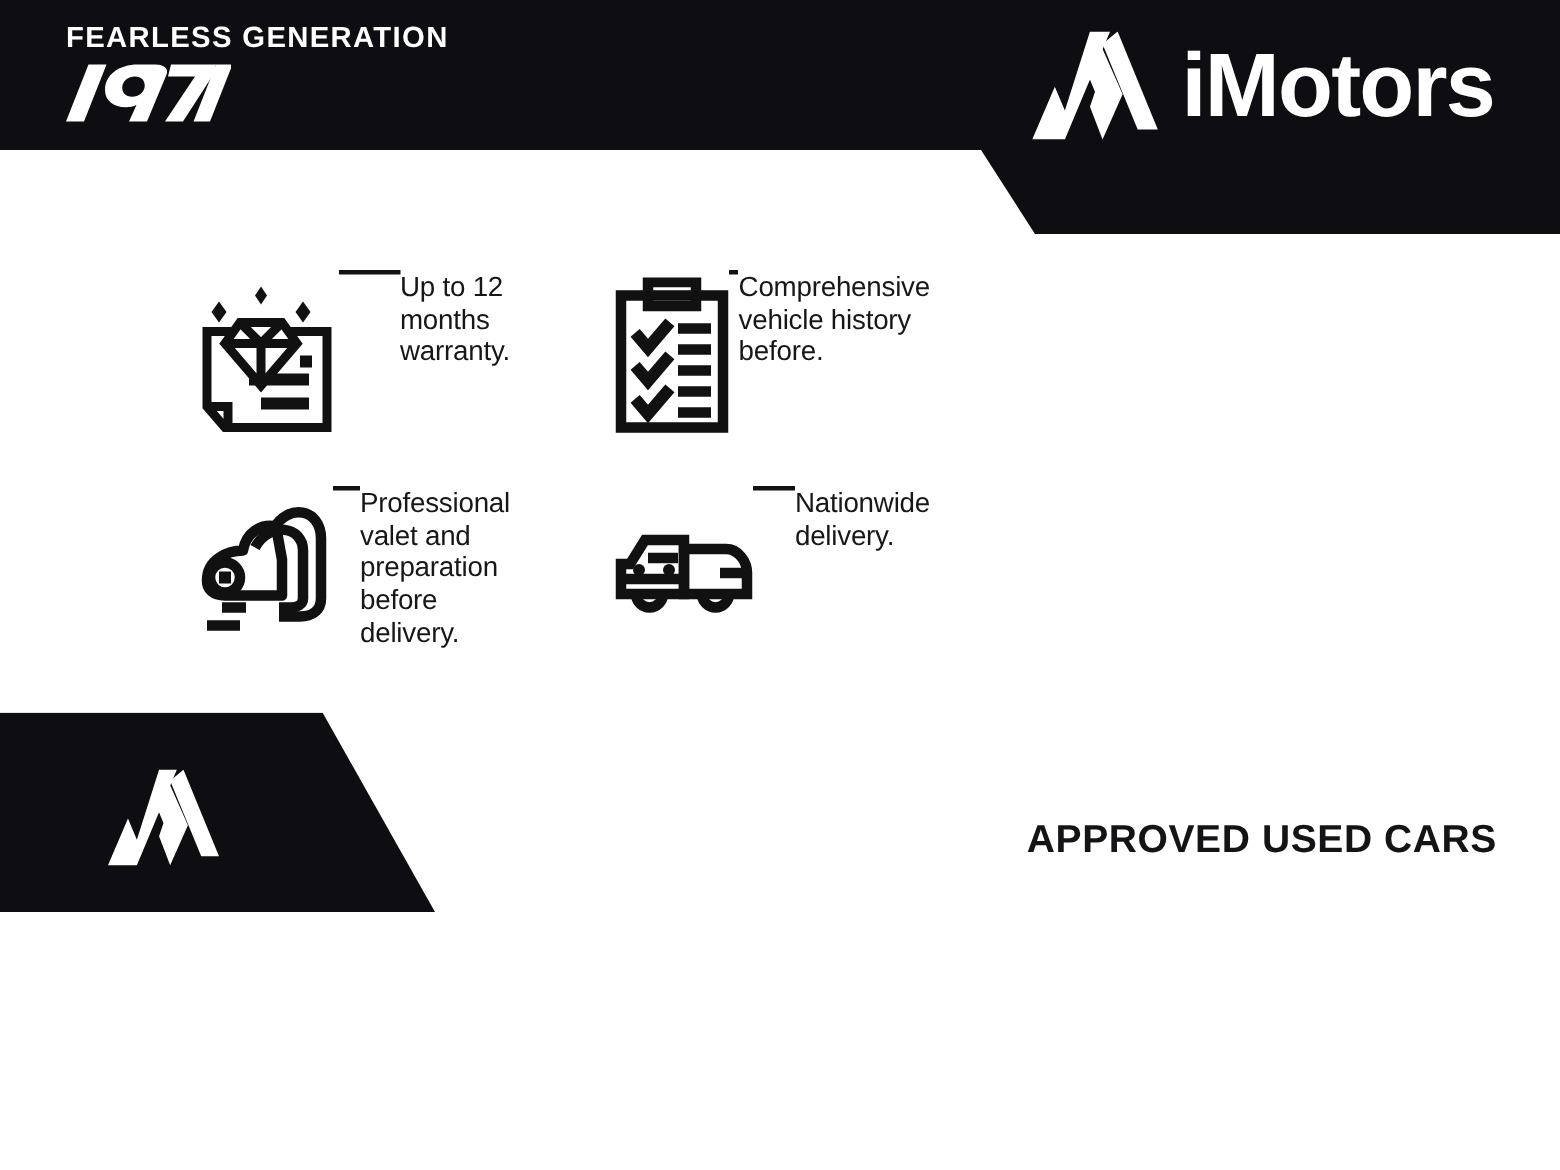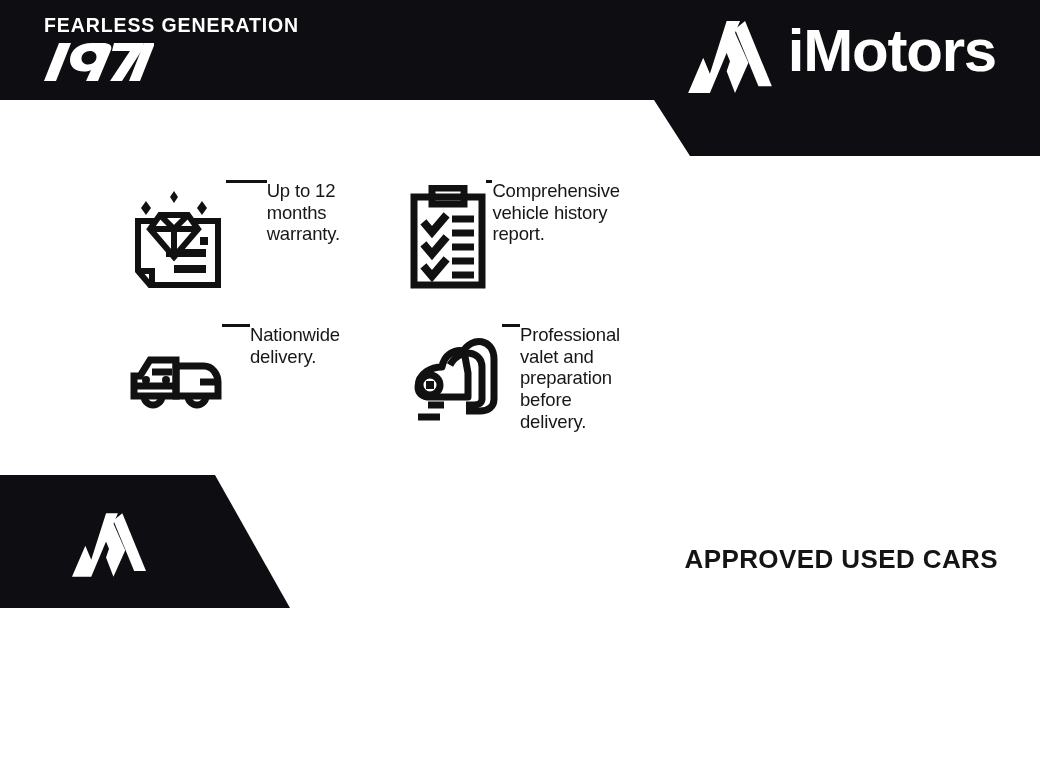--- a/index.html
+++ b/index.html
@@ -57,21 +57,21 @@
     margin-top: 3px;
     height: 46px;
     width: 110px;
   }
 
   .brand-block {
     position: absolute;
     right: 44px;
     top: 21px;
     display: flex;
-    align-items: flex-start;
+    align-items: center;
     gap: 16px;
   }
   .brand-mark {
     width: 84px;
     height: 72px;
     display: block;
   }
   .brand-name {
     color: #ffffff;
     font-size: 60px;
@@ -245,26 +245,47 @@
 
               <line x1="42" y1="34" x2="64" y2="34" stroke-width="7"></line>
               <line x1="42" y1="48" x2="64" y2="48" stroke-width="7"></line>
               <line x1="42" y1="62" x2="64" y2="62" stroke-width="7"></line>
               <line x1="42" y1="76" x2="64" y2="76" stroke-width="7"></line>
               <line x1="42" y1="90" x2="64" y2="90" stroke-width="7"></line>
             </g>
           </svg>
         </div>
         <div class="feature-rule"></div>
-        <div class="feature-text">Comprehensive vehicle history report.</div>
+        <div class="feature-text">Comprehensive vehicle history before.</div>
       </div>
 
     </div>
 
     <div class="feature-row row-2">
+
+      <div class="feature">
+        <div class="icon-box">
+          <svg width="92" height="92" viewBox="0 0 92 92" aria-hidden="true">
+            <g fill="none" stroke="#111111" stroke-width="7" stroke-linejoin="round" stroke-linecap="butt">
+
+              <path d="M8,58 C8,44 22,38 32,38 C34,26 44,20 54,22 L58,44 L58,68 L20,68 C12,68 8,64 8,58 Z"></path>
+              <circle cx="20" cy="56" r="10"></circle>
+              <rect x="16" y="52" width="8" height="8" fill="#111111" stroke="none"></rect>
+
+              <path d="M52,24 C62,6 84,10 84,30 L84,70 C84,78 78,82 70,82 L56,82"></path>
+              <path d="M40,36 C50,18 72,22 72,38 L72,70 C72,74 68,76 64,76 L56,76"></path>
+
+              <line x1="18" y1="76" x2="34" y2="76" stroke-width="7"></line>
+              <line x1="8" y1="88" x2="30" y2="88" stroke-width="7"></line>
+            </g>
+          </svg>
+        </div>
+        <div class="feature-rule"></div>
+        <div class="feature-text">Professional valet and preparation before delivery.</div>
+      </div>
 
       <div class="feature">
         <div class="icon-box" style="padding-top:28px;">
           <svg width="92" height="64" viewBox="0 0 92 64" aria-hidden="true">
             <g fill="none" stroke="#111111" stroke-width="7" stroke-linejoin="miter">
 
               <path d="M4,24 L10,24 L20,8 L46,8 L46,44 L4,44 Z"></path>
               <line x1="4" y1="34" x2="46" y2="34"></line>
 
               <path d="M46,14 L74,14 C82,14 88,22 88,30 L88,44 L46,44 Z"></path>
@@ -277,41 +298,20 @@
 
               <path d="M14,44 A9,9 0 0 0 32,44"></path>
               <path d="M58,44 A9,9 0 0 0 76,44"></path>
             </g>
           </svg>
         </div>
         <div class="feature-rule"></div>
         <div class="feature-text">Nationwide delivery.</div>
       </div>
 
-      <div class="feature">
-        <div class="icon-box">
-          <svg width="92" height="92" viewBox="0 0 92 92" aria-hidden="true">
-            <g fill="none" stroke="#111111" stroke-width="7" stroke-linejoin="round" stroke-linecap="butt">
-
-              <path d="M8,58 C8,44 22,38 32,38 C34,26 44,20 54,22 L58,44 L58,68 L20,68 C12,68 8,64 8,58 Z"></path>
-              <circle cx="20" cy="56" r="10"></circle>
-              <rect x="16" y="52" width="8" height="8" fill="#111111" stroke="none"></rect>
-
-              <path d="M52,24 C62,6 84,10 84,30 L84,70 C84,78 78,82 70,82 L56,82"></path>
-              <path d="M40,36 C50,18 72,22 72,38 L72,70 C72,74 68,76 64,76 L56,76"></path>
-
-              <line x1="18" y1="76" x2="34" y2="76" stroke-width="7"></line>
-              <line x1="8" y1="88" x2="30" y2="88" stroke-width="7"></line>
-            </g>
-          </svg>
-        </div>
-        <div class="feature-rule"></div>
-        <div class="feature-text">Professional valet and preparation before delivery.</div>
-      </div>
-
       <div class="spacer-feature"></div>
     </div>
   </div>
 
   <div class="footer-shape"></div>
 
   <svg class="footer-mark" viewBox="0 0 100 86" aria-hidden="true">
     <g fill="#ffffff">
       <polygon points="46,0 62,0 26,86 0,86 18,44 26,63"></polygon>
       <polygon points="56,14 72,50 56,86 46,60 50,48 40,24"></polygon>

